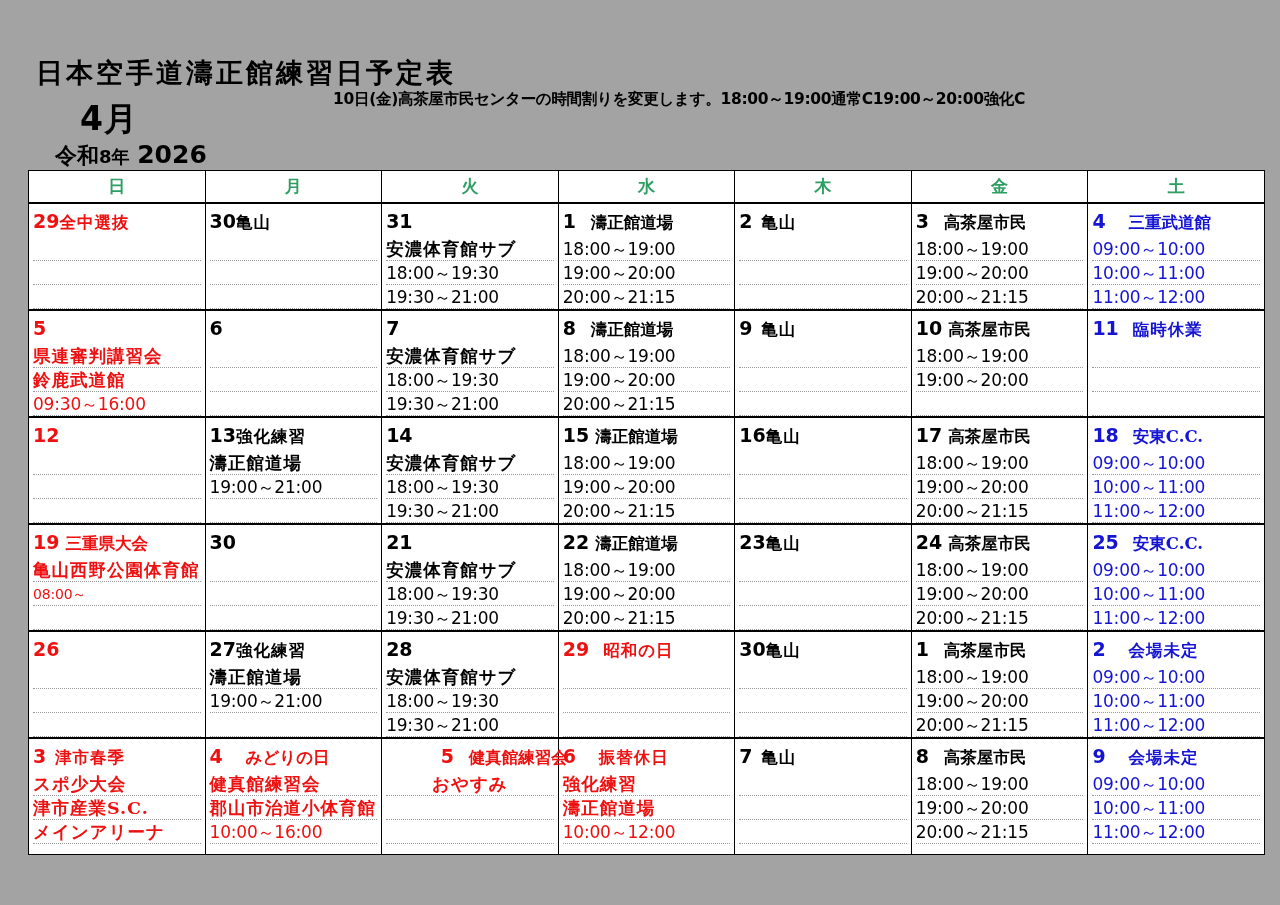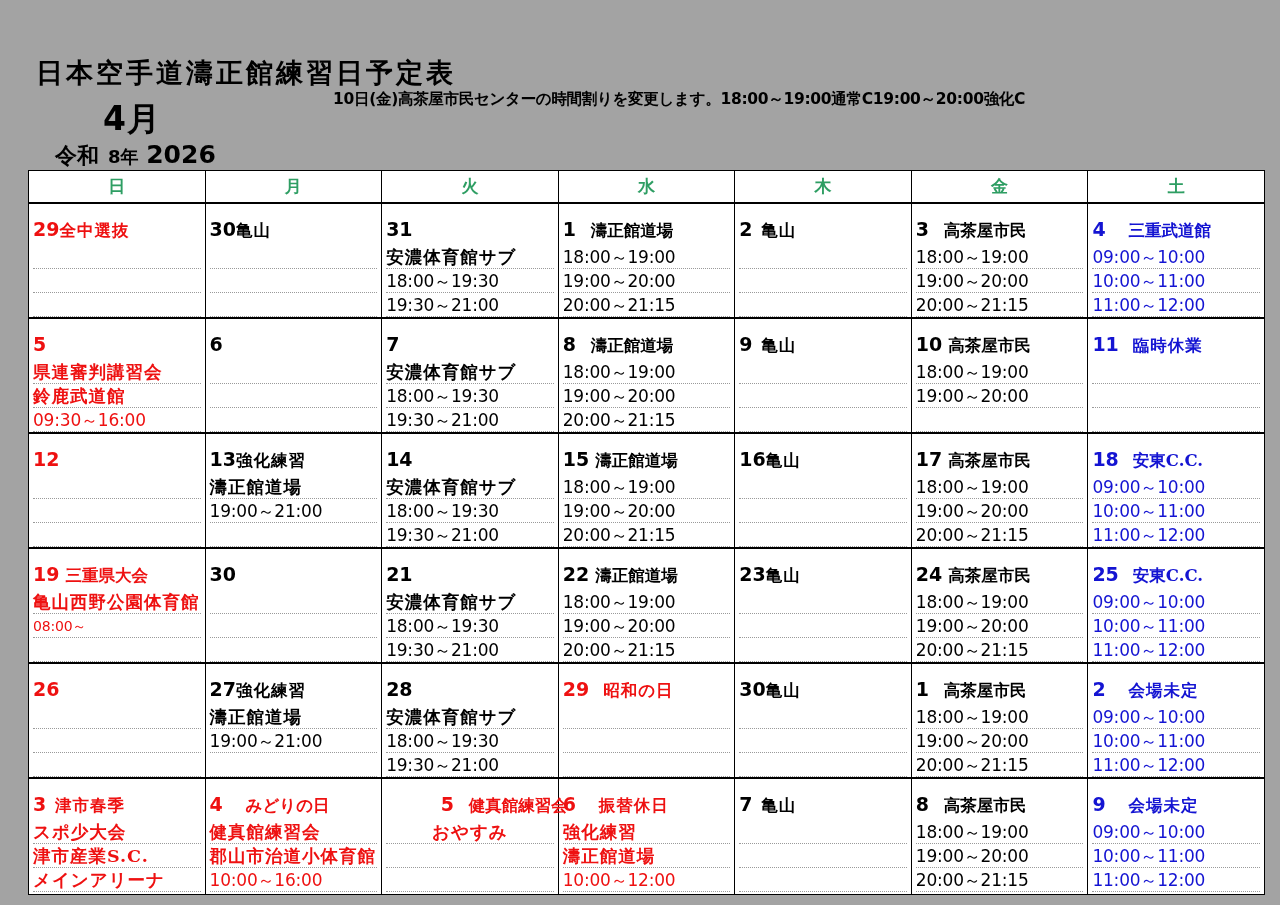--- a/index.html
+++ b/index.html
@@ -19,31 +19,31 @@
   }
 
   
   .hdr-title {
     position: absolute; left: 36px; top: 55px;
     font-family: "DejaVu Serif", "Liberation Serif", serif;
     font-size: 27px; font-weight: 700; color: #000;
     letter-spacing: 3px; white-space: nowrap;
   }
   .hdr-month {
-    position: absolute; left: 103px; top: 97px;
+    position: absolute; left: 80px; top: 97px;
     font-family: "DejaVu Sans", "Liberation Sans", sans-serif;
     font-size: 33px; font-weight: 700; color: #000;
     letter-spacing: 1px; white-space: nowrap;
   }
   .hdr-era {
     position: absolute; left: 55px; top: 140px;
     font-size: 22px; font-weight: 700; color: #000;
     white-space: nowrap;
   }
-  .hdr-era .era-num { font-size: 18px; margin-left: 9px; }
+  .hdr-era .era-num { font-size: 18px; }
   .hdr-era .year-west { font-size: 25px; letter-spacing: 0px; }
 
   .notice {
     position: absolute; left: 333px; top: 92px;
     font-size: 15.5px; font-weight: 700; color: #000;
     letter-spacing: -0.3px; white-space: nowrap; line-height: 1.0;
   }
   .notice2 {
     position: absolute; left: 333px; top: 122px;
     font-size: 15.5px; font-weight: 700; color: #1414d2;
@@ -74,21 +74,21 @@
     font-size: 17px; font-weight: 700;
     color: #2e9e63;
   }
   .cal tbody tr td { border-top: 2.5px solid #000; }
   .cal tbody tr:first-child td { border-top: none; }
 
   .wk-row td { height: 99px; }
   .wk-row.last td { height: 117px; }
 
   
-  .cell { position: relative; height: 100%; padding: 16px 4px 0 4px; }
+  .cell { position: relative; height: 100%; padding: 8px 4px 0 4px; }
 
   .cell-head {
     display: flex; align-items: baseline;
     height: 24px; white-space: nowrap; overflow: visible;
   }
   .daynum {
     font-family: "DejaVu Sans", "Liberation Sans", sans-serif;
     font-size: 19px; font-weight: 700; line-height: 1;
     min-width: 22px;
   }

